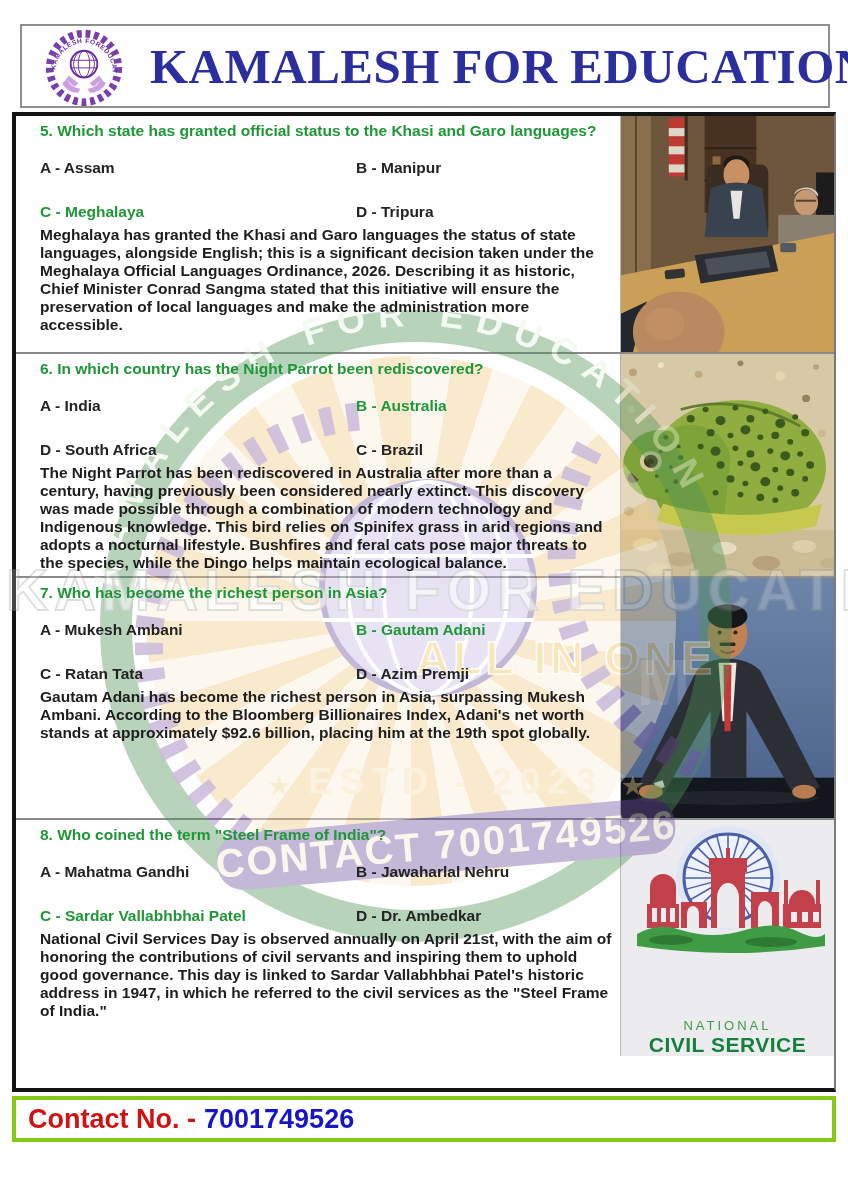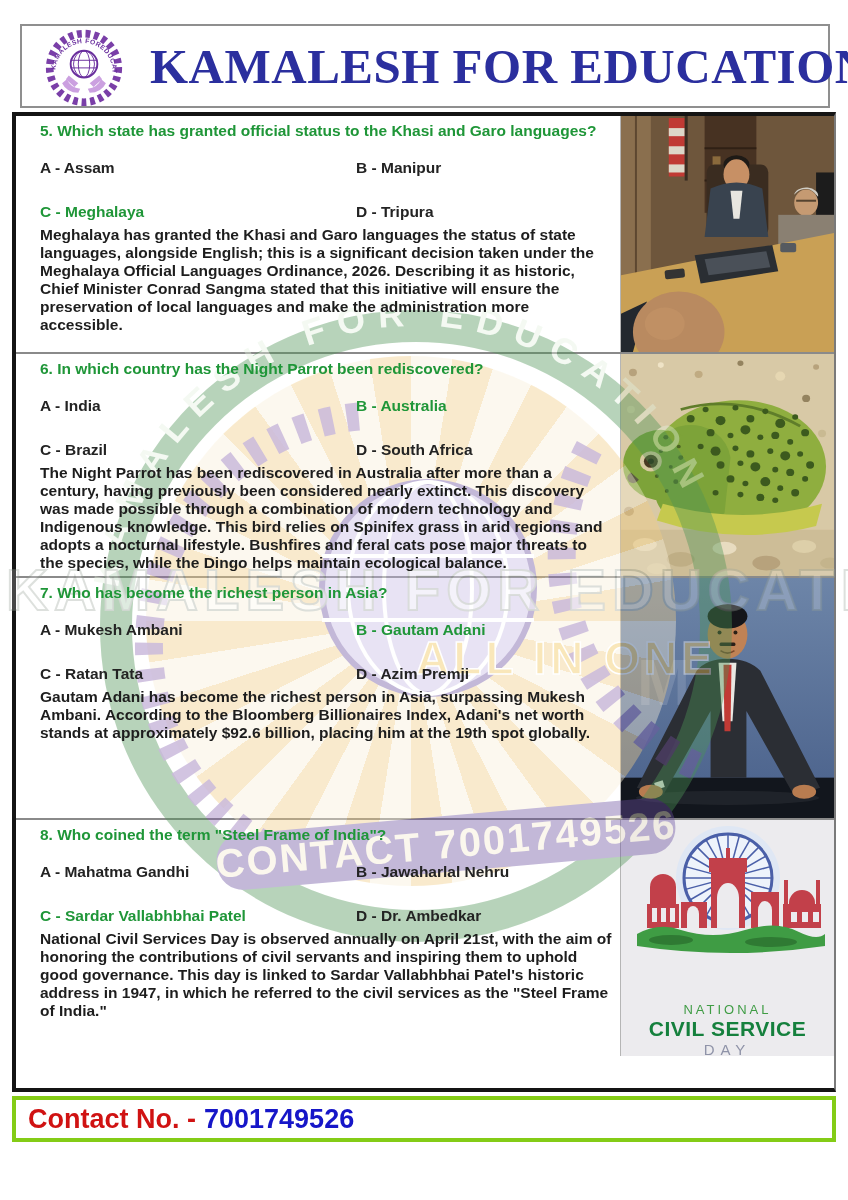--- a/index.html
+++ b/index.html
@@ -23,21 +23,21 @@
 
   .q-title{ color:#1f9638; font-size:15.5px; font-weight:700; line-height:19px; }
   .opts{ display:grid; grid-template-columns:296px 1fr; margin:16px 0 2px;gap:20px; }
   .opt{ font-weight:700; font-size:15.5px; line-height:24px; color:#232323; }
   .opt.correct{ color:#1f9638; }
   .expl{ font-weight:700; font-size:15.5px; line-height:18px; color:#1d1d1d; }
 
   
   .civil{ background:#ecebee; display:flex; flex-direction:column; align-items:center; }
   .civil svg{ width:214px; height:140px; flex-shrink:0; }
-  .ncs-line1{ margin-top:42px; color:#3f9c44; font-size:13px; letter-spacing:3px; font-weight:400; }
+  .ncs-line1{ margin-top:58px; color:#3f9c44; font-size:13px; letter-spacing:3px; font-weight:400; }
   .ncs-line2{ color:#15803d; font-size:21px; font-weight:700; letter-spacing:0.5px; }
   .ncs-line3{ color:#8f93a8; font-size:15px; letter-spacing:6px; }
 
   
   .footer-box{ position:absolute; left:12px; top:1096px; width:824px; height:46px;
     border:4px solid #84cc16; background:#fff; display:flex; align-items:center;
     padding-left:12px; z-index:30; font-weight:700; font-size:27px; }
   .footer-label{ color:#d01212; }
   .footer-number{ color:#1616c8; margin-left:8px; }
 
@@ -134,22 +134,22 @@
         </svg>
       </div>
     </div>
 
     <div class="block b2">
       <div class="q-text">
         <div class="q-title">6. In which country has the Night Parrot been rediscovered?</div>
         <div class="opts">
           <div class="opt">A - India</div>
           <div class="opt correct">B - Australia</div>
+          <div class="opt">D - South Africa</div>
           <div class="opt">C - Brazil</div>
-          <div class="opt">D - South Africa</div>
         </div>
         <div class="expl">The Night Parrot has been rediscovered in Australia after more than a century, having previously been considered nearly extinct. This discovery was made possible through a combination of modern technology and Indigenous knowledge. This bird relies on Spinifex grass in arid regions and adopts a nocturnal lifestyle. Bushfires and feral cats pose major threats to the species, while the Dingo helps maintain ecological balance.</div>
       </div>
       <div class="q-img">
         <svg viewBox="0 0 214 240" preserveAspectRatio="none">
           <rect width="214" height="240" fill="#d8c9a6"></rect>
           <circle cx="12" cy="20" r="4" fill="#b7a27c"></circle>
             <circle cx="40" cy="12" r="3" fill="#efe3c6"></circle>
           <circle cx="78" cy="22" r="4" fill="#c0ab82"></circle>
             <circle cx="120" cy="10" r="3" fill="#94835f"></circle>
@@ -343,20 +343,21 @@
         <path d="M190,560 A230,230 0 0 1 290,130" fill="none" stroke="#7b52a8" stroke-width="28" stroke-dasharray="12 14" opacity="0.85"></path>
         <path d="M620,480 A230,230 0 0 1 520,150" fill="none" stroke="#7b52a8" stroke-width="28" stroke-dasharray="12 14" opacity="0.85"></path>
         <circle cx="352" cy="302" r="106" fill="#c8bbe4" stroke="#6a4fa0" stroke-width="6"></circle>
         <ellipse cx="352" cy="302" rx="44" ry="106" fill="none" stroke="#ffffff" stroke-width="4"></ellipse>
         <ellipse cx="352" cy="302" rx="80" ry="106" fill="none" stroke="#ffffff" stroke-width="4"></ellipse>
         <line x1="246" y1="270" x2="458" y2="270" stroke="#ffffff" stroke-width="4"></line>
         <line x1="246" y1="334" x2="458" y2="334" stroke="#ffffff" stroke-width="4"></line>
       </svg>
       <div class="wm-bigtext">KAMALESH FOR EDUCATION</div>
       <div class="wm-allinone">ALL IN ONE</div>
+      <div class="wm-estd"><span class="wm-star">★</span> <span>ESTD - 2023</span> <span class="wm-star">★</span></div>
       <div class="wm-ribbon"></div>
       <div class="wm-contact">CONTACT 7001749526</div>
     </div>
 
   </div>
 
   <div class="footer-box">
     <span class="footer-label">Contact No. -</span>
     <span class="footer-number">7001749526</span>
   </div>

